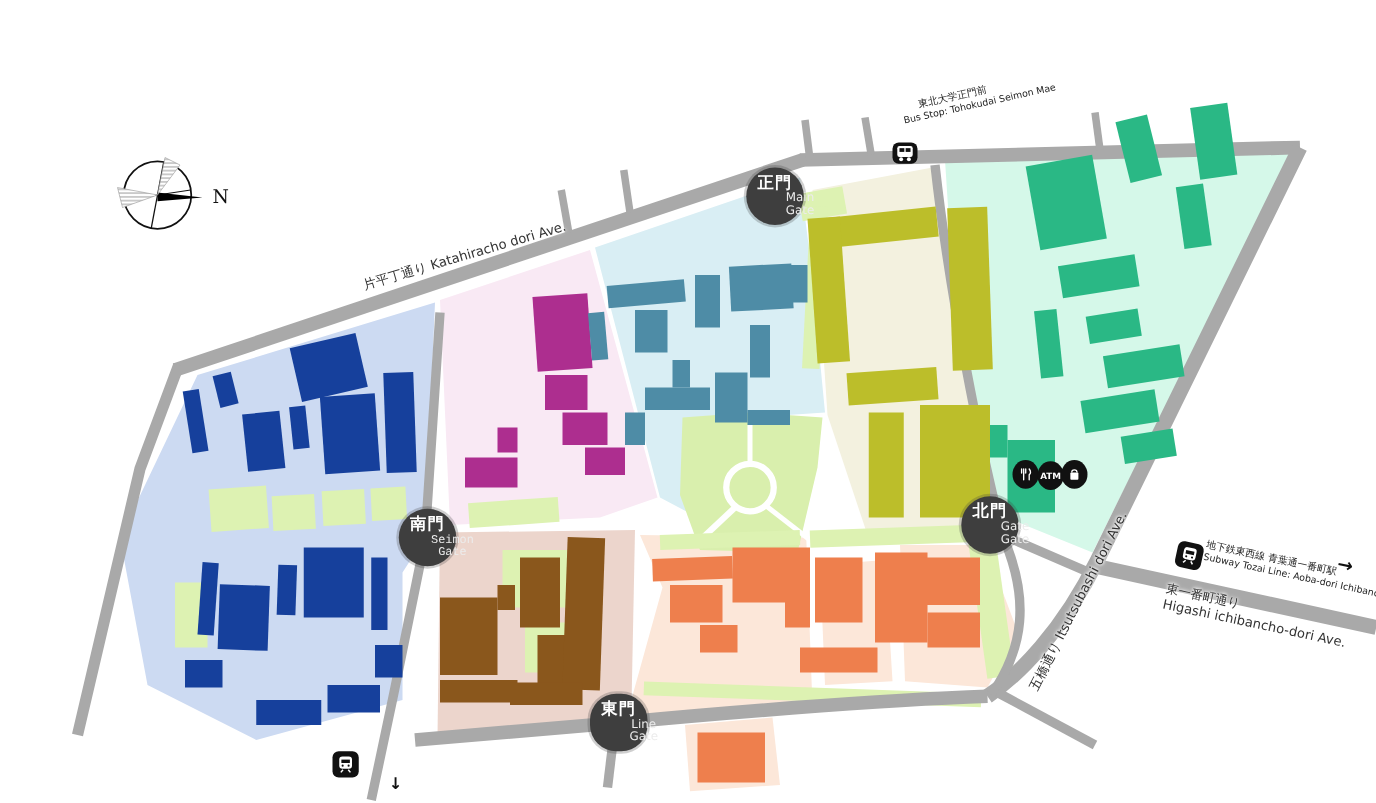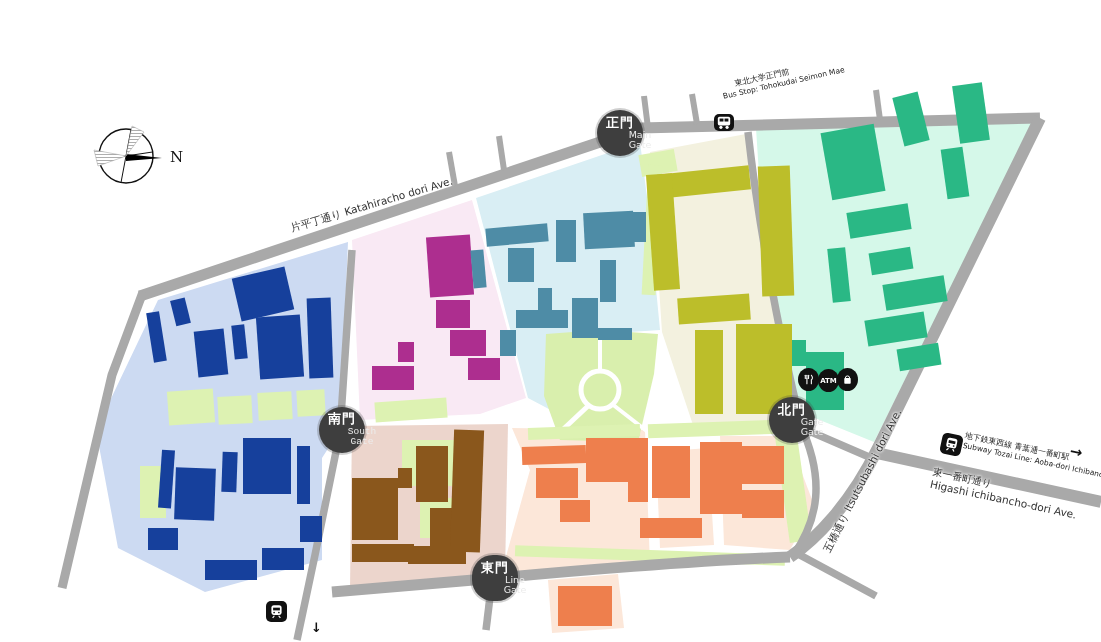--- a/index.html
+++ b/index.html
@@ -24,21 +24,21 @@
   .gate{position:absolute;width:46px;height:46px;border-radius:50%;background:var(--gate);
         color:#fff;display:flex;flex-direction:column;align-items:center;justify-content:center;
         text-align:center;box-shadow:0 0 0 2px rgba(62,62,62,.25);cursor:pointer;}
   .gate .jp{font-size:13px;font-weight:bold;line-height:14px;letter-spacing:1px;}
   .gate .en{font-size:9.5px;line-height:10px;color:#ececec;padding-left:40px;}
 
   
   .sq-icon{position:absolute;background:var(--icon);border-radius:5px;display:flex;
            align-items:center;justify-content:center;cursor:pointer;}
   .rd-icon{position:absolute;width:21px;height:23px;border-radius:50%;background:var(--icon);
-           display:flex;align-items:center;justify-content:center;cursor:pointer;}
+           display:flex;align-items:center;justify-content:center;cursor:pointer;margin-left:12px;}
   .rd-icon .atm-txt{color:#fff;font-weight:bold;font-size:7px;letter-spacing:0;}
 
   
   .lbl{position:absolute;color:#333;white-space:nowrap;
        text-shadow:0 0 2px #fff,0 0 3px #fff,0 0 4px #fff;}
   .street{font-size:10.5px;}
   .transit-lbl{color:#222;text-shadow:none;}
   .transit-lbl .jp{font-size:8px;line-height:10px;}
   .transit-lbl .en{font-size:7.5px;line-height:9px;}
   .big-street .l1{font-size:10px;line-height:12px;}
@@ -237,28 +237,28 @@
       <rect x="10.6" y="4" width="4.4" height="3.4" fill="#111"></rect>
       <circle cx="6.5" cy="14" r="1.8" fill="#fff"></circle>
       <circle cx="13.5" cy="14" r="1.8" fill="#fff"></circle>
     </svg>
   </div>
   <div class="lbl transit-lbl" style="left:722px;top:82px;transform:rotate(-12.5deg);transform-origin:left center;">
     <div class="jp" style="padding-left:14px;">東北大学正門前</div>
     <div class="en">Bus Stop: Tohokudai Seimon Mae</div>
   </div>
 
-  <div class="gate" style="left:597px;top:110px;">
+  <div class="gate" style="left:597px;top:134px;">
     <span class="jp">正門</span>
     <span class="en">Main</span>
     <span class="en">Gate</span>
   </div>
   <div class="gate" style="left:319px;top:407px;font-family:Liberation Mono, monospace;">
     <span class="jp">南門</span>
-    <span class="en">South</span>
+    <span class="en">Seimon</span>
     <span class="en">Gate</span>
   </div>
   <div class="gate" style="left:769px;top:397px;">
     <span class="jp">北門</span>
     <span class="en">Gate</span>
     <span class="en">Gate</span>
   </div>
   <div class="gate" style="left:472px;top:555px;border-radius:21px;">
     <span class="jp">東門</span>
     <span class="en">Line</span>

